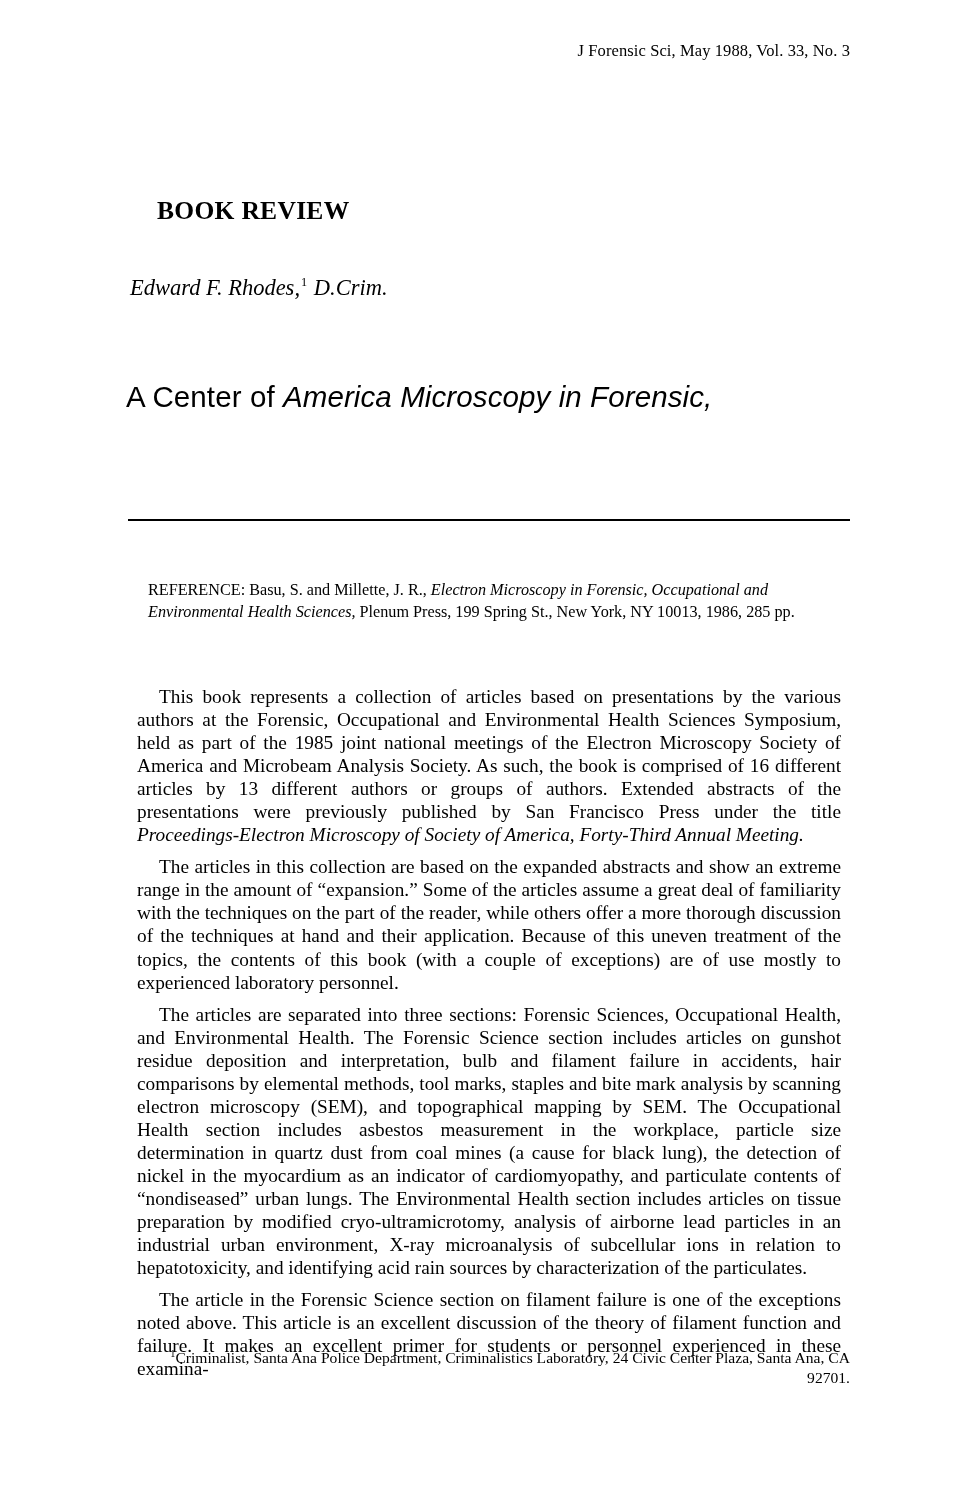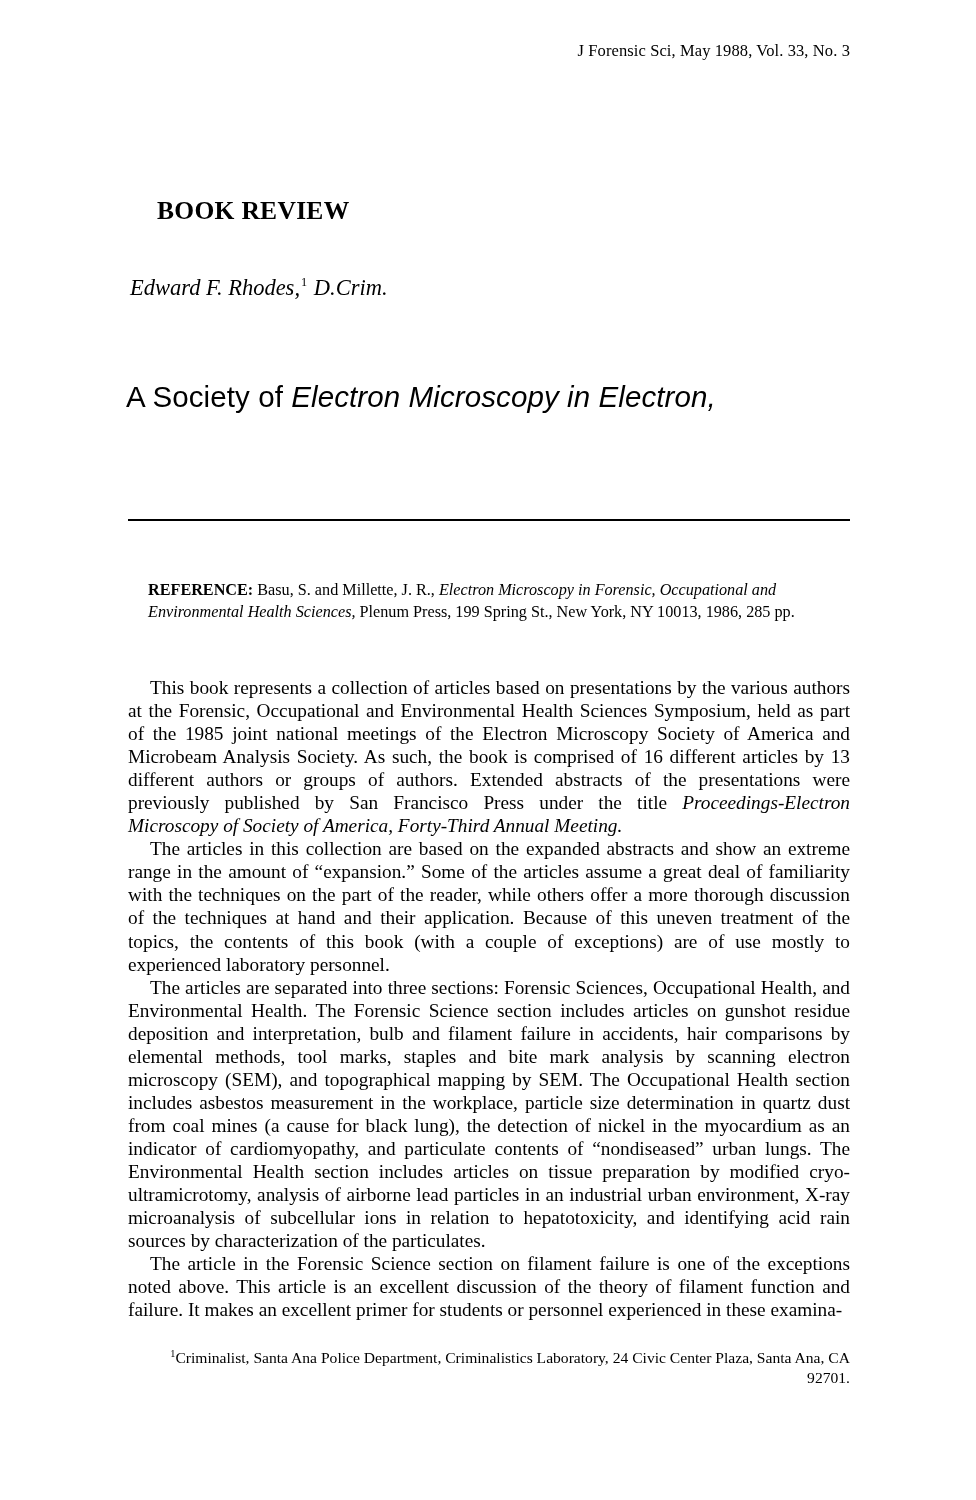--- a/index.html
+++ b/index.html
@@ -95,40 +95,40 @@
   .reference-block {
     position: absolute;
     top: 579px;
     left: 148px;
     width: 702px;
     font-size: 16.2px;
     line-height: 22px;
     text-align: left;
   }
   .reference-block .ref-label {
-    font-weight: bold;
+    font-weight: normal;
   }
   .reference-block .ital {
     font-style: italic;
   }
 
   
   .body-copy {
     position: absolute;
     top: 676px;
     left: 128px;
     width: 722px;
     font-size: 19.3px;
     line-height: 23.05px;
     text-align: justify;
     text-justify: inter-word;
     hyphens: none;
   }
   .body-copy p {
-    margin: 0;
+    margin: 9px;
     text-indent: 22px;
   }
   .body-copy p .ital {
     font-style: italic;
   }
 
   
   .footnote {
     position: absolute;
     top: 1344px;
@@ -166,21 +166,21 @@
 
   <div class="running-head">J Forensic Sci, May 1988, Vol. 33, No. 3</div>
 
   <div class="section-label">BOOK REVIEW</div>
 
   <div class="byline">
     <span>Edward F. Rhodes,</span><sup>1</sup> <span>D.Crim.</span>
   </div>
 
   <div class="article-title">
-    <span>A Society of </span><span class="ital">Electron Microscopy in Electron,</span><br>
+    <span>A Center of </span><span class="ital">America Microscopy in Forensic,</span><br>
   </div>
 
   <div class="title-rule"></div>
 
   <div class="reference-block">
     <span class="ref-label">REFERENCE:</span><span> Basu, S. and Millette, J. R., </span><span class="ital">Electron Microscopy in Forensic, Occupational and Environmental Health Sciences,</span><span> Plenum Press, 199 Spring St., New York, NY 10013, 1986, 285 pp.</span>
   </div>
 
   <div class="body-copy">
     <p><span>This book represents a collection of articles based on presentations by the various authors at the Forensic, Occupational and Environmental Health Sciences Symposium, held as part of the 1985 joint national meetings of the Electron Microscopy Society of America and Microbeam Analysis Society. As such, the book is comprised of 16 different articles by 13 different authors or groups of authors. Extended abstracts of the presentations were previously published by San Francisco Press under the title </span><span class="ital">Proceedings-Electron Microscopy of Society of America, Forty-Third Annual Meeting.</span><span></span></p>

